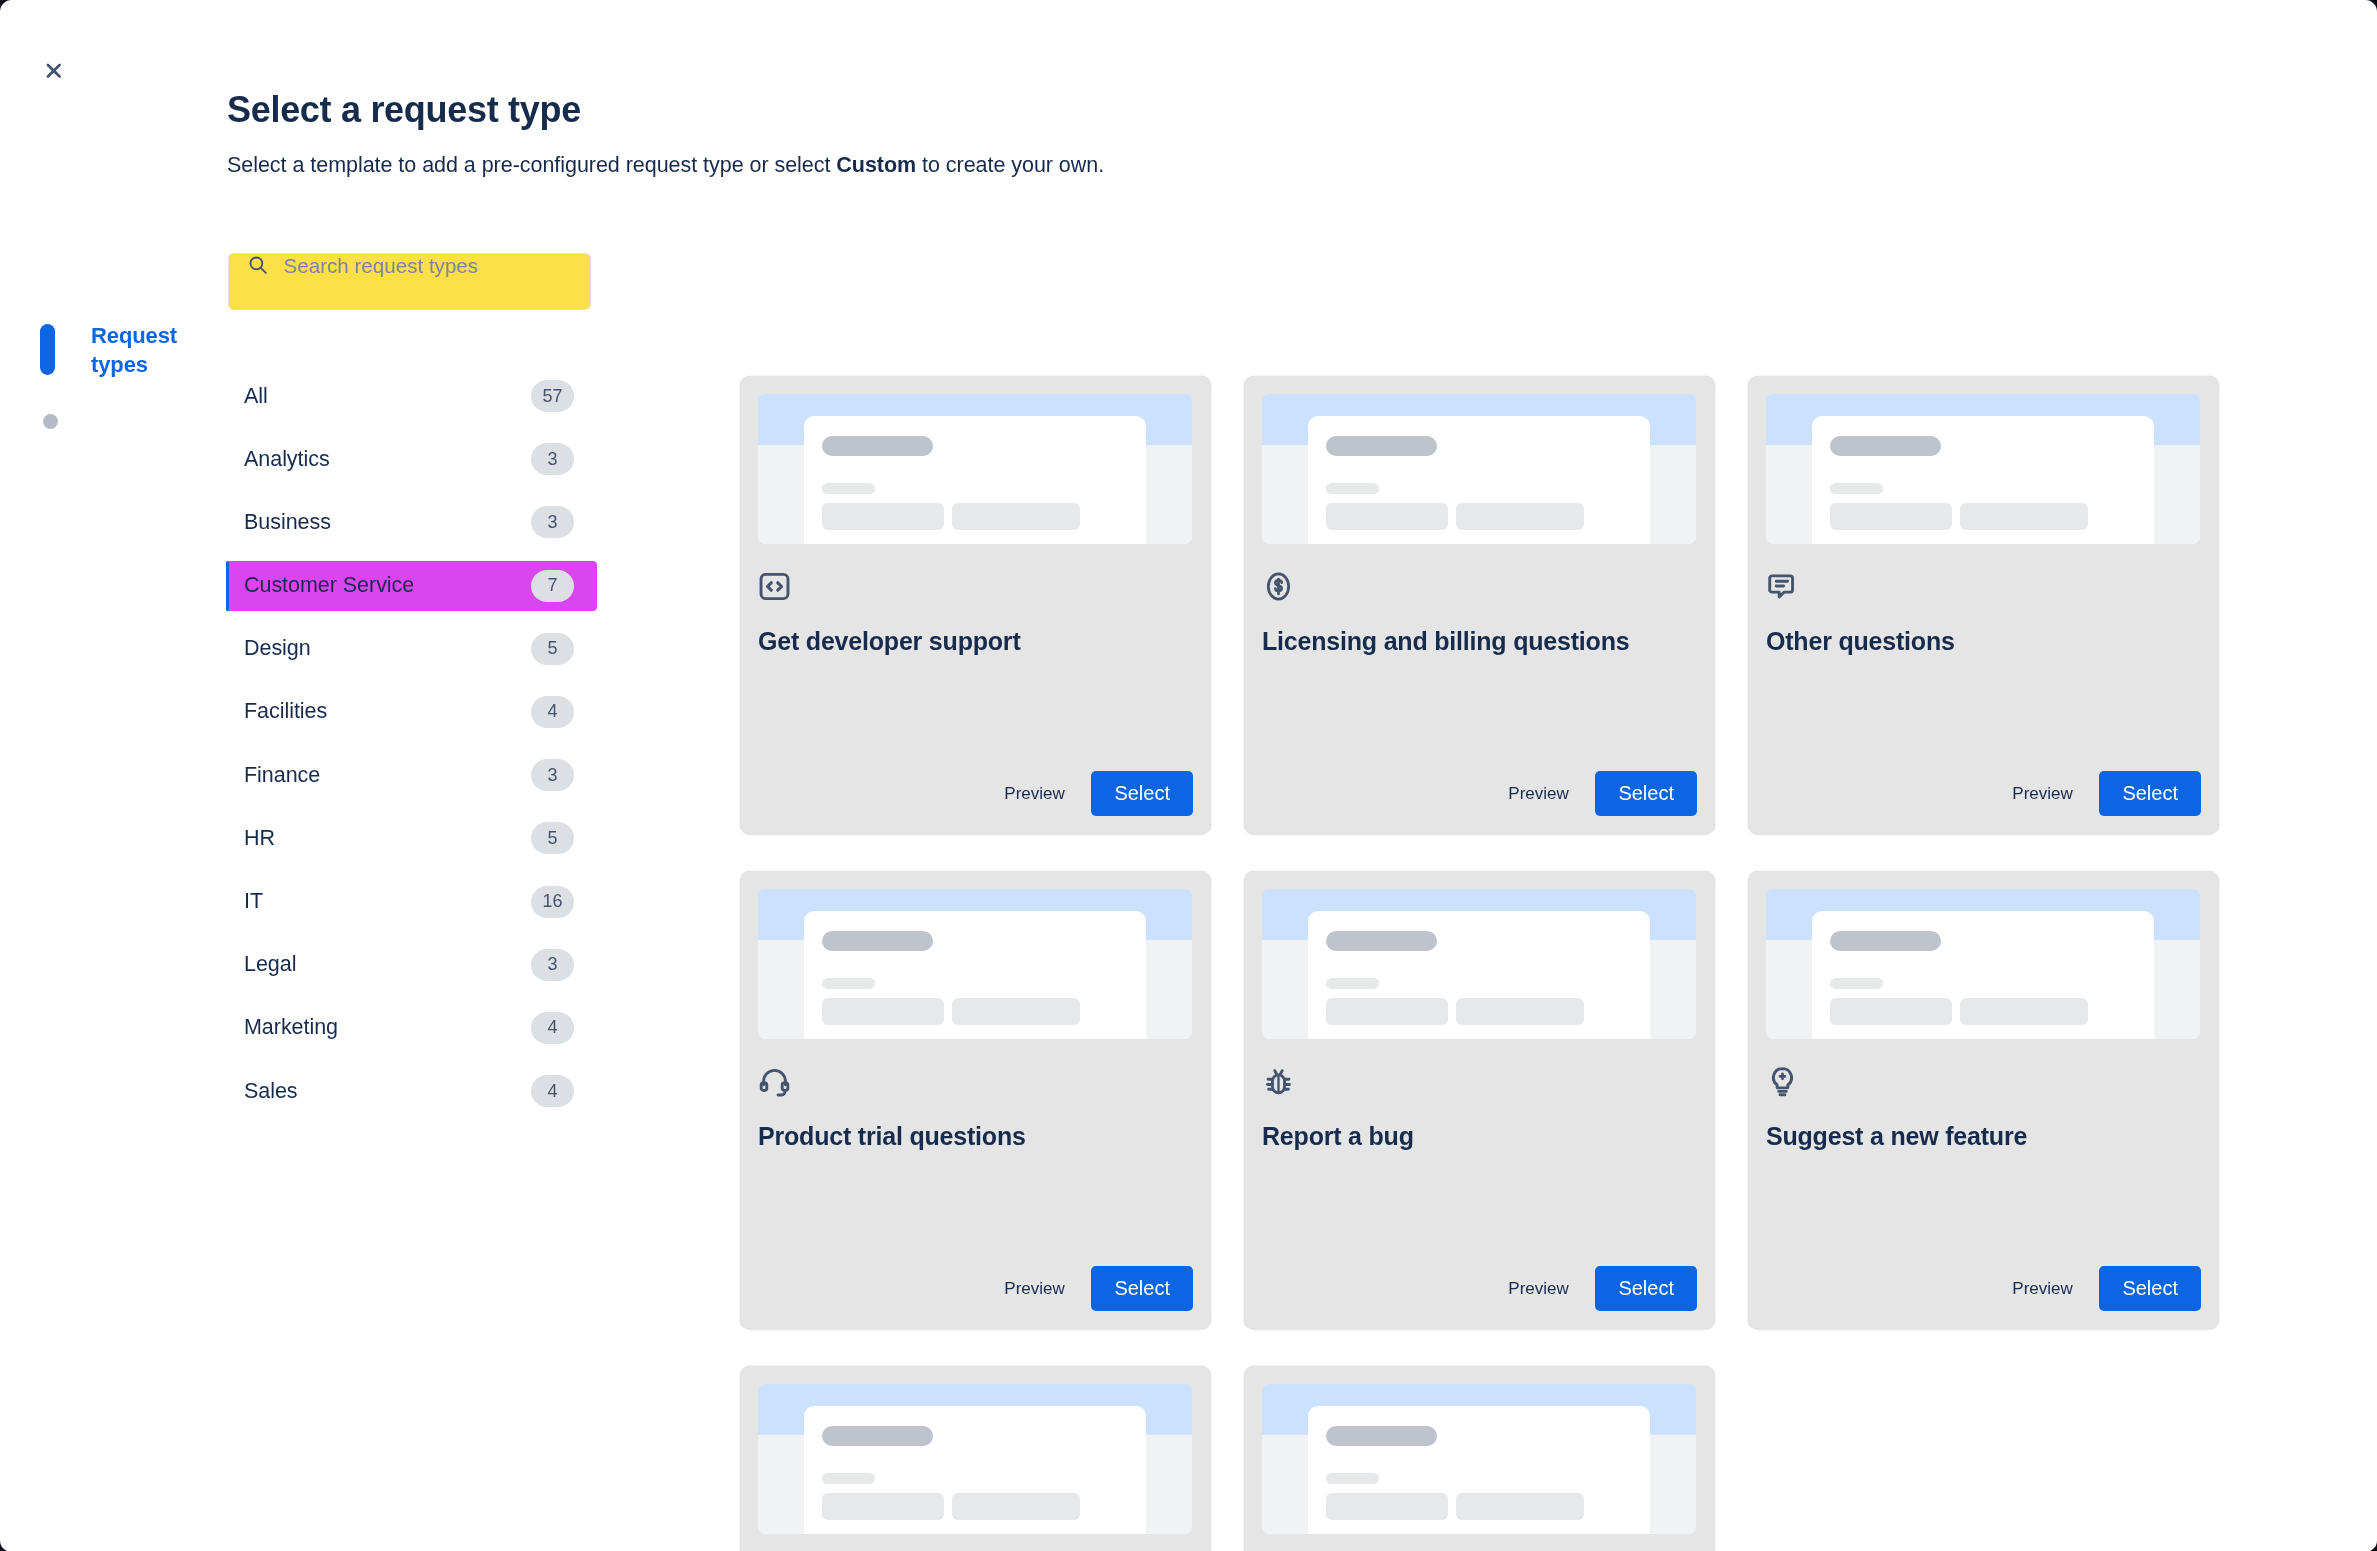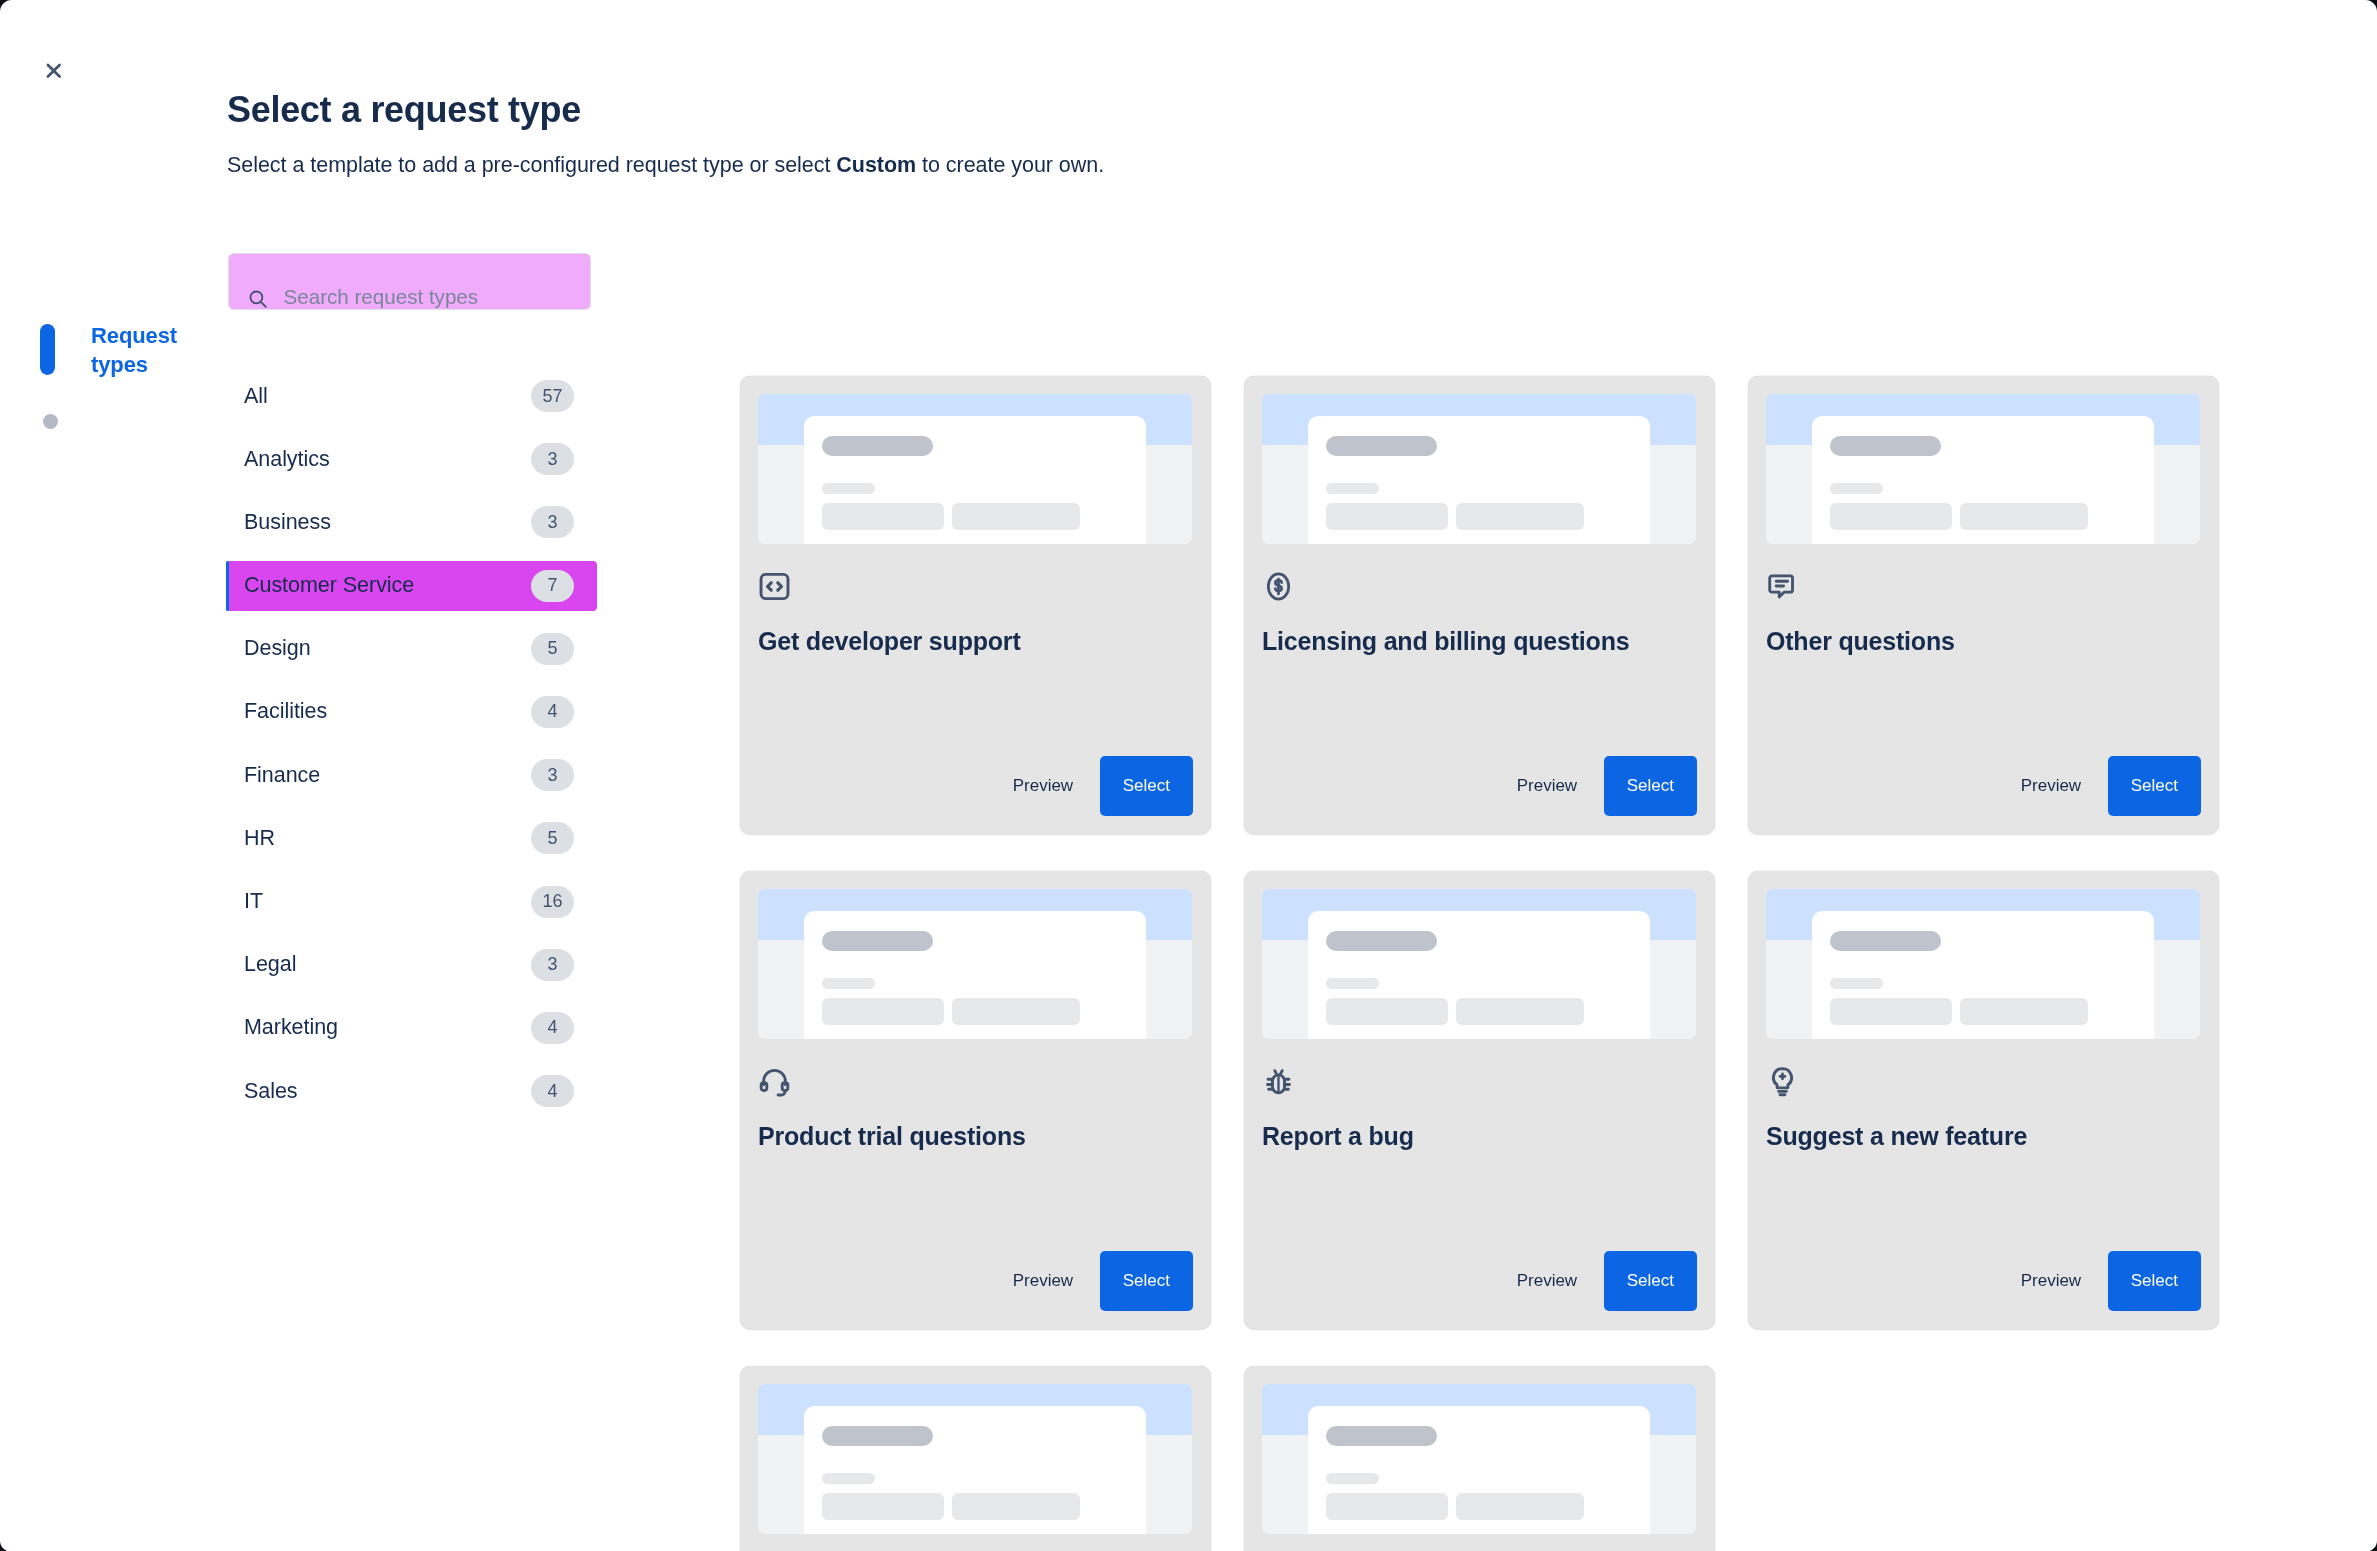--- a/index.html
+++ b/index.html
@@ -94,25 +94,25 @@
     color: #172B4D;
     letter-spacing: -0.04px;
   }
   .page-subtitle b { font-weight: 700; }
 
   
   .search-box {
     position: absolute;
     left: 228px; top: 253px;
     width: 363px; height: 57px;
-    background: #f0abfc;
+    background: #fde047;
     border: 1.7px solid #DCDFE4;
     border-radius: 5.8px;
     display: flex;
-    align-items: flex-end;
+    align-items: flex-start;
     padding: 0 18px;
     gap: 15px;
     cursor: text;
   }
   .search-box svg { flex: none; display: block; }
   .search-input {
     border: none;
     outline: none;
     background: transparent;
     font-family: inherit;
@@ -258,23 +258,23 @@
     color: #172B4D;
     padding: 10.7px 15px;
     border-radius: 5px;
     cursor: pointer;
   }
   .btn-select {
     border: none;
     background: #0C66E4;
     color: #ffffff;
     font-family: inherit;
-    font-size: 17px;
+    font-size: 20px;
     font-weight: 500;
-    padding: 20px 23px;
+    padding: 11px 23px;
     border-radius: 5px;
     cursor: pointer;
   }
 
   
   .card.partial {
     height: 458px;
   }
 </style>
 </head>

